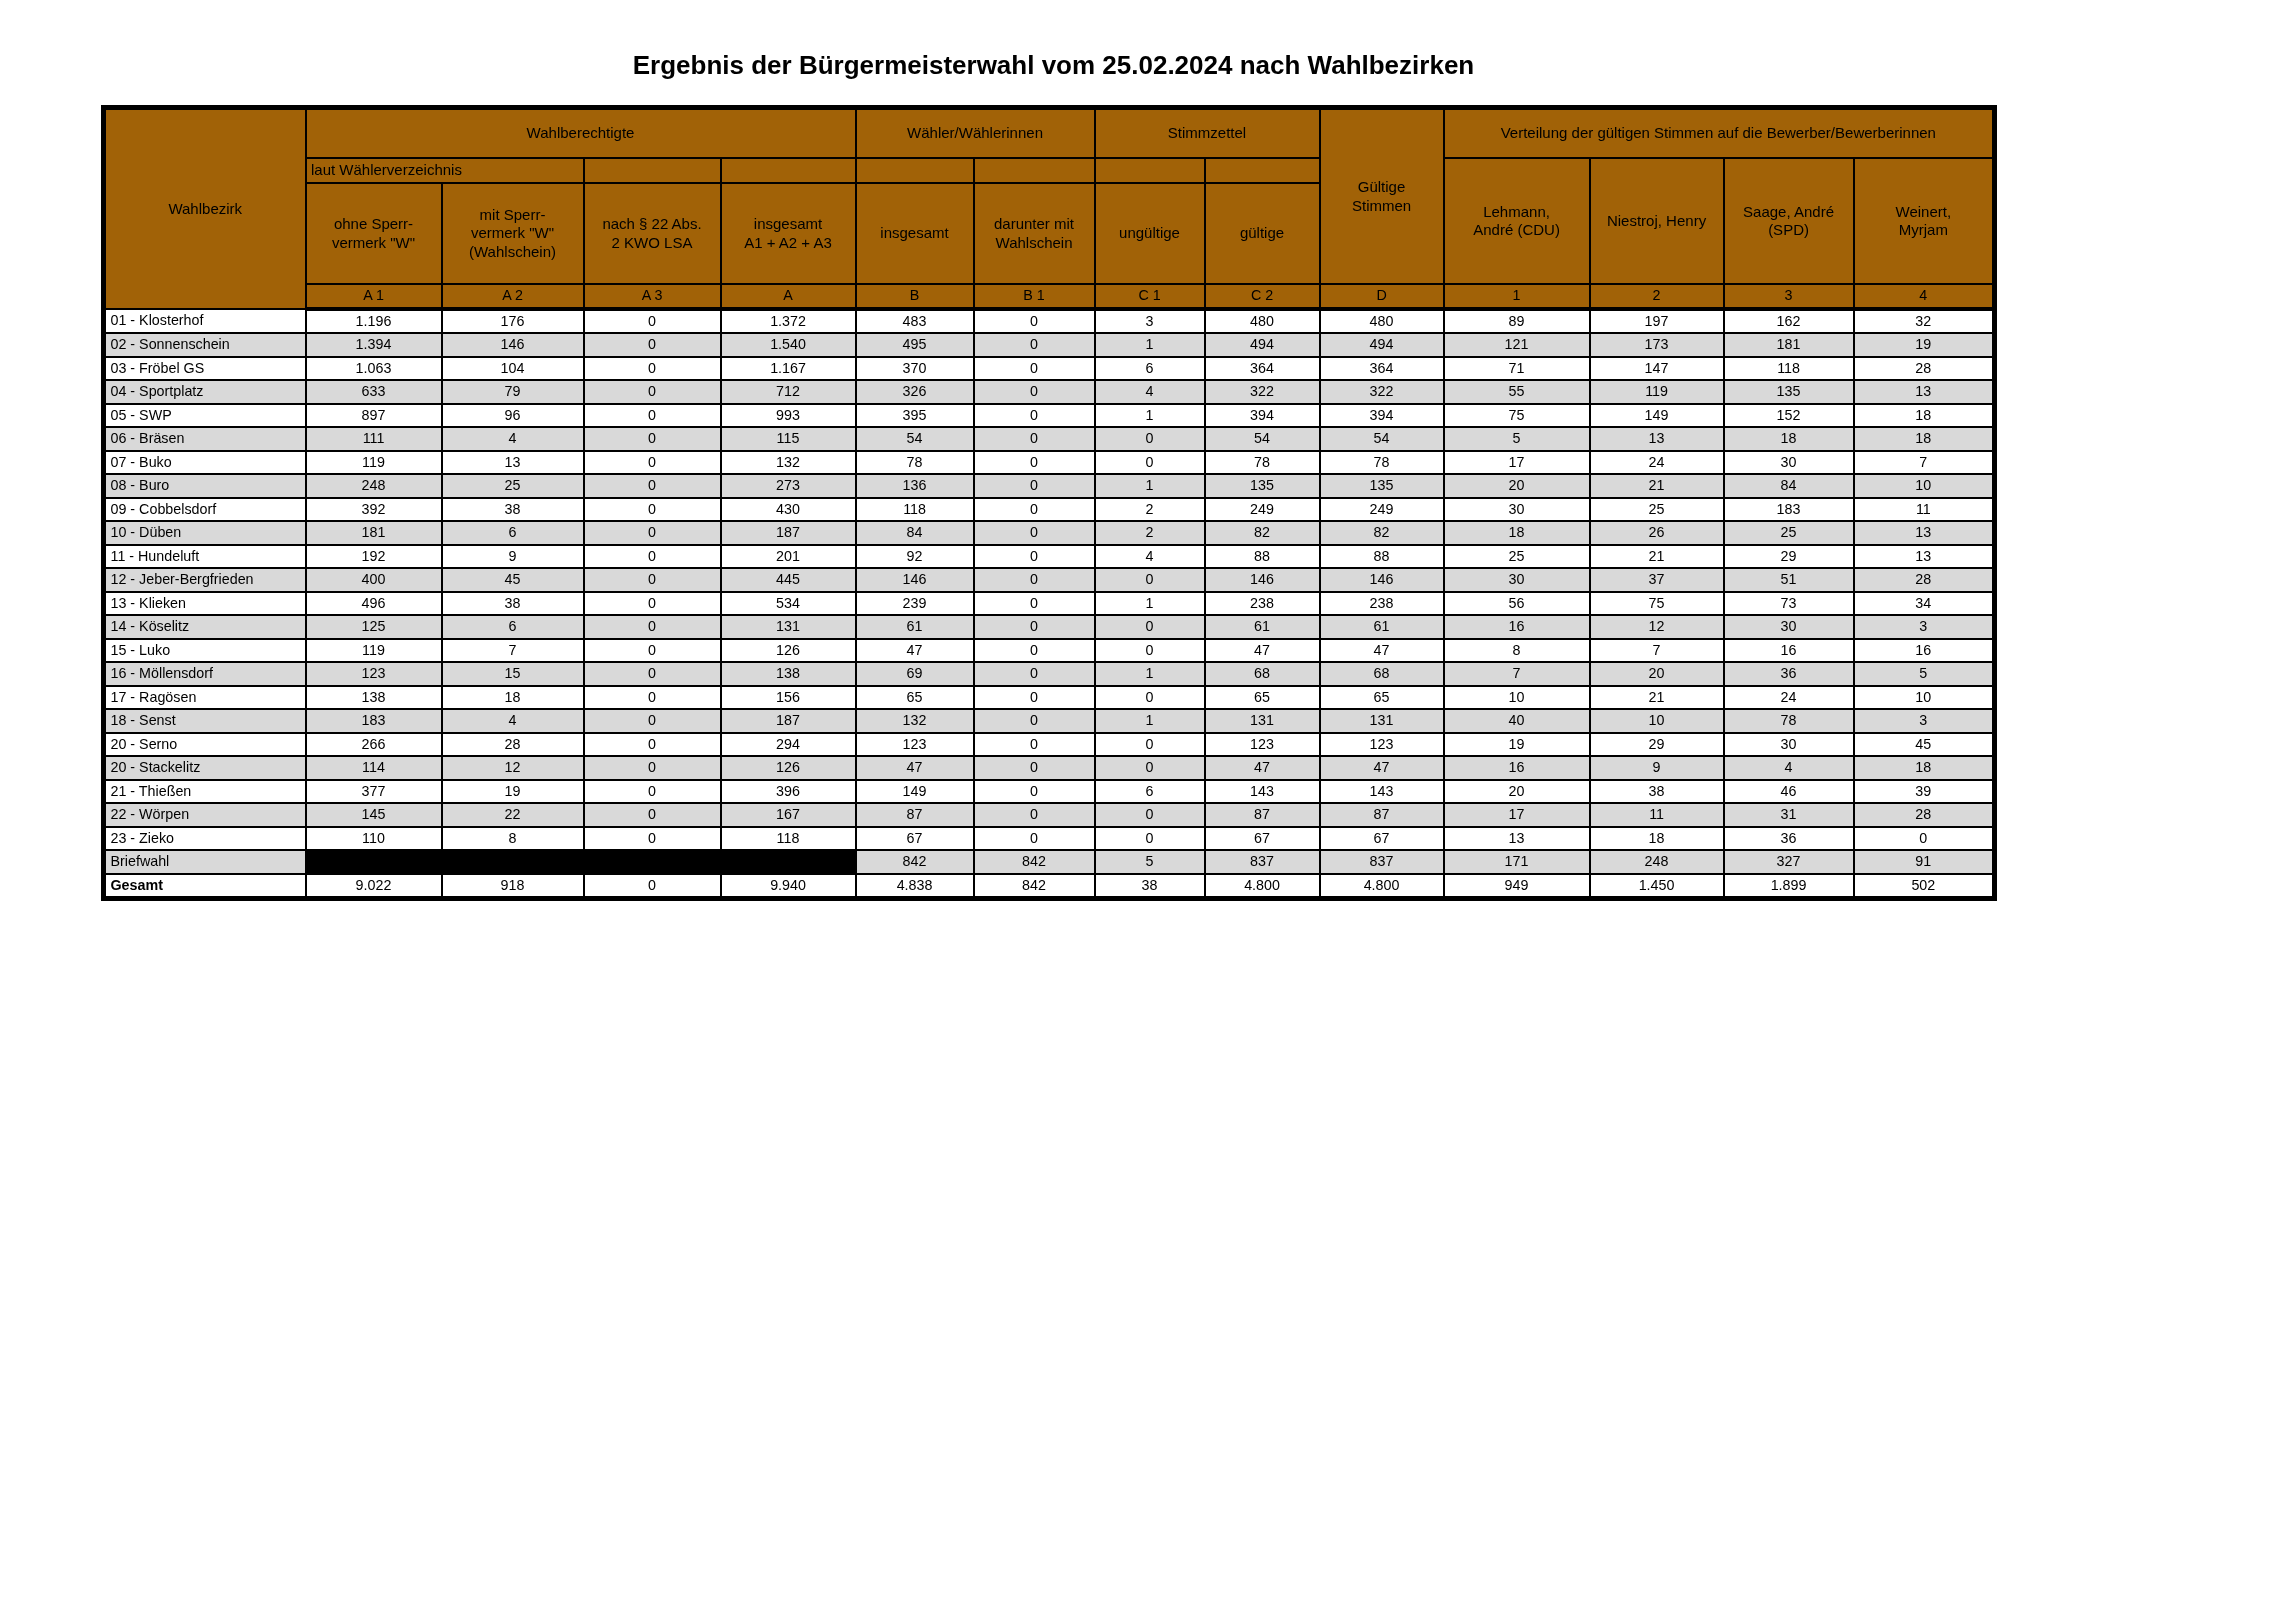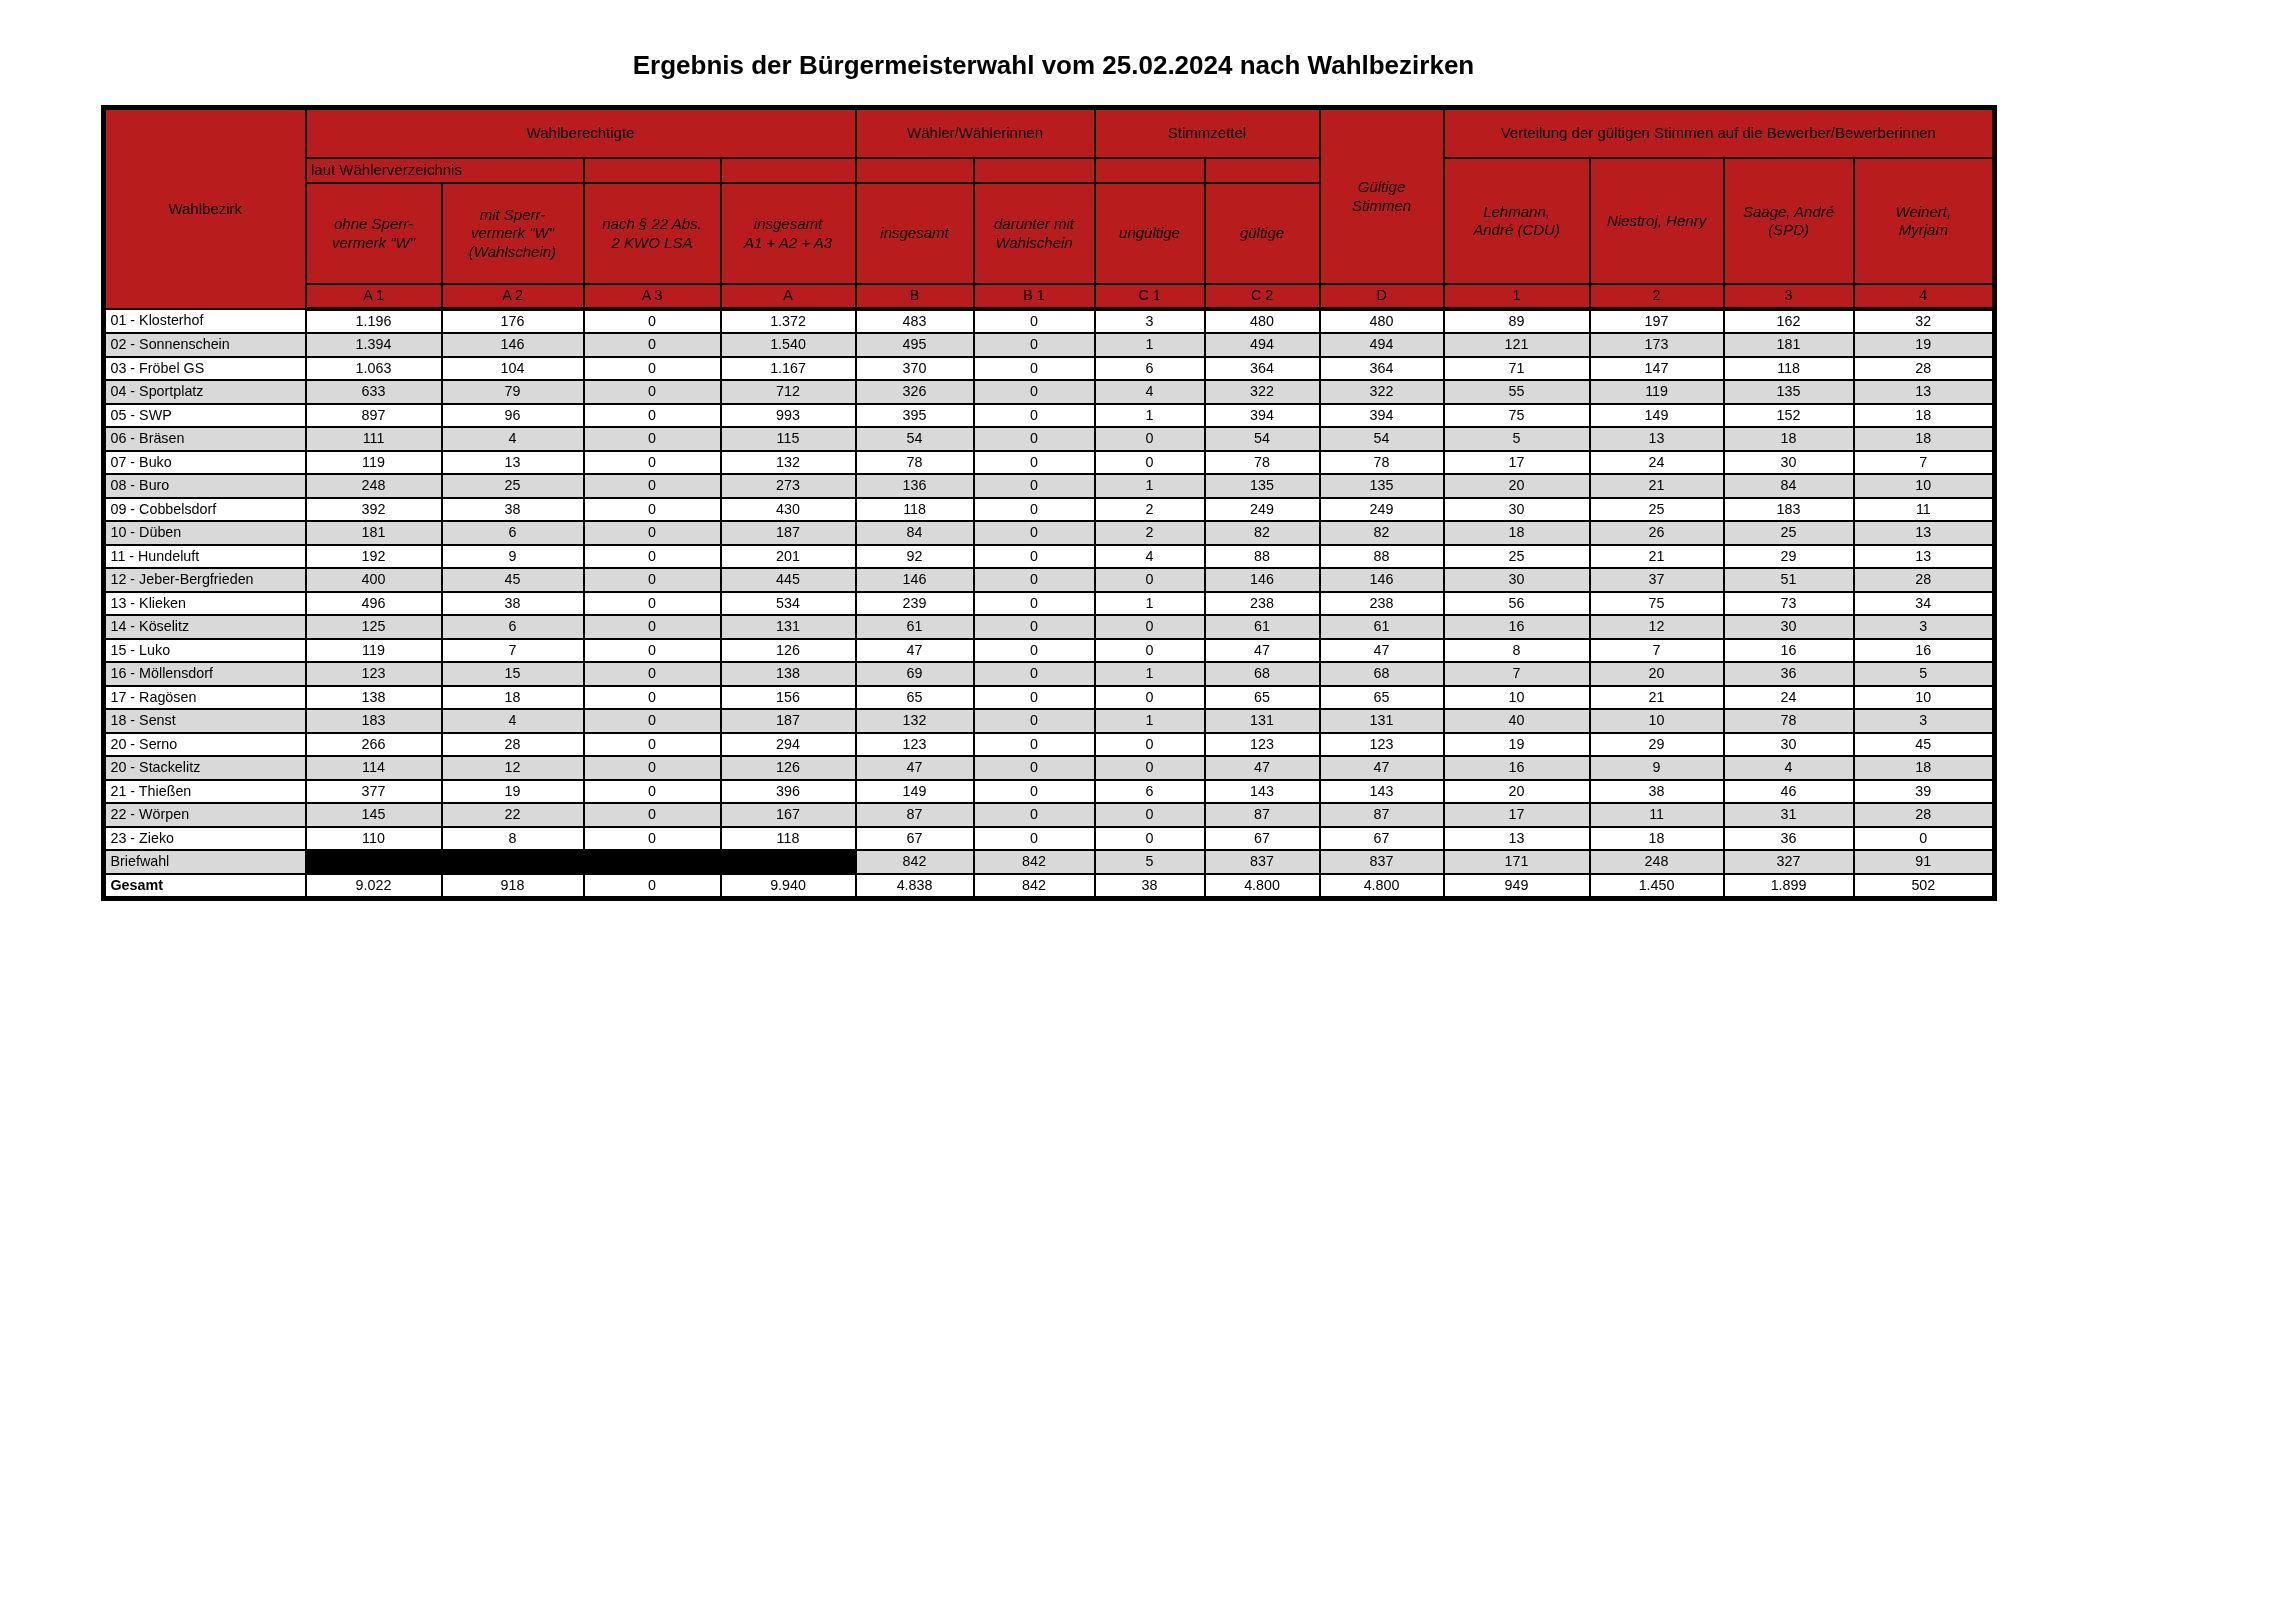--- a/index.html
+++ b/index.html
@@ -2,26 +2,26 @@
 <html style="font-size:14.3px"><head>
 <meta charset="utf-8">
 <style>
   html,body{margin:0;padding:0;background:#ffffff;}
   body{width:2293px;height:1621px;position:relative;font-family:"Liberation Sans",sans-serif;color:#000;}
   .page-title{position:absolute;left:108px;top:50px;width:1891px;text-align:center;
     font-size:26px;font-weight:bold;letter-spacing:0px;}
   .table-wrap{position:absolute;left:101px;top:105px;}
   table{border-collapse:collapse;table-layout:fixed;width:1891px;border:5.4px solid #000;}
   th,td{border:2.7px solid #000;padding:0;overflow:hidden;}
-  th{background:#b91c1c;font-weight:normal;font-size:15px;text-align:center;vertical-align:middle;line-height:1.22;}
+  th{background:#a16207;font-weight:normal;font-size:15px;text-align:center;vertical-align:middle;line-height:1.22;}
   tr.h1 th{height:47px;}
   tr.h2 th{height:23px;font-size:15px;margin-left:16px;}
   tr.h3 th{height:99px;}
   tr.h4 th{height:21.5px;font-size:14.3px;border-bottom:4.5px solid #000;}
-  th.pre{white-space:pre-line;font-style:italic;}
+  th.pre{white-space:pre-line;}
   th.tl{text-align:left;padding-left:4.5px;}
   tbody td{height:21.5px;line-height:21.5px;font-size:14.3px;text-align:center;vertical-align:middle;background:#ffffff;}
   tbody td.name{text-align:left;padding-left:4.5px;}
   tr.stripe td{background:#d9d9d9;}
   tbody td.blackout{background:#000000;}
   tbody td.bold{font-weight:bold;margin-top:26px;}
 </style>
 </head>
 <body>
 

